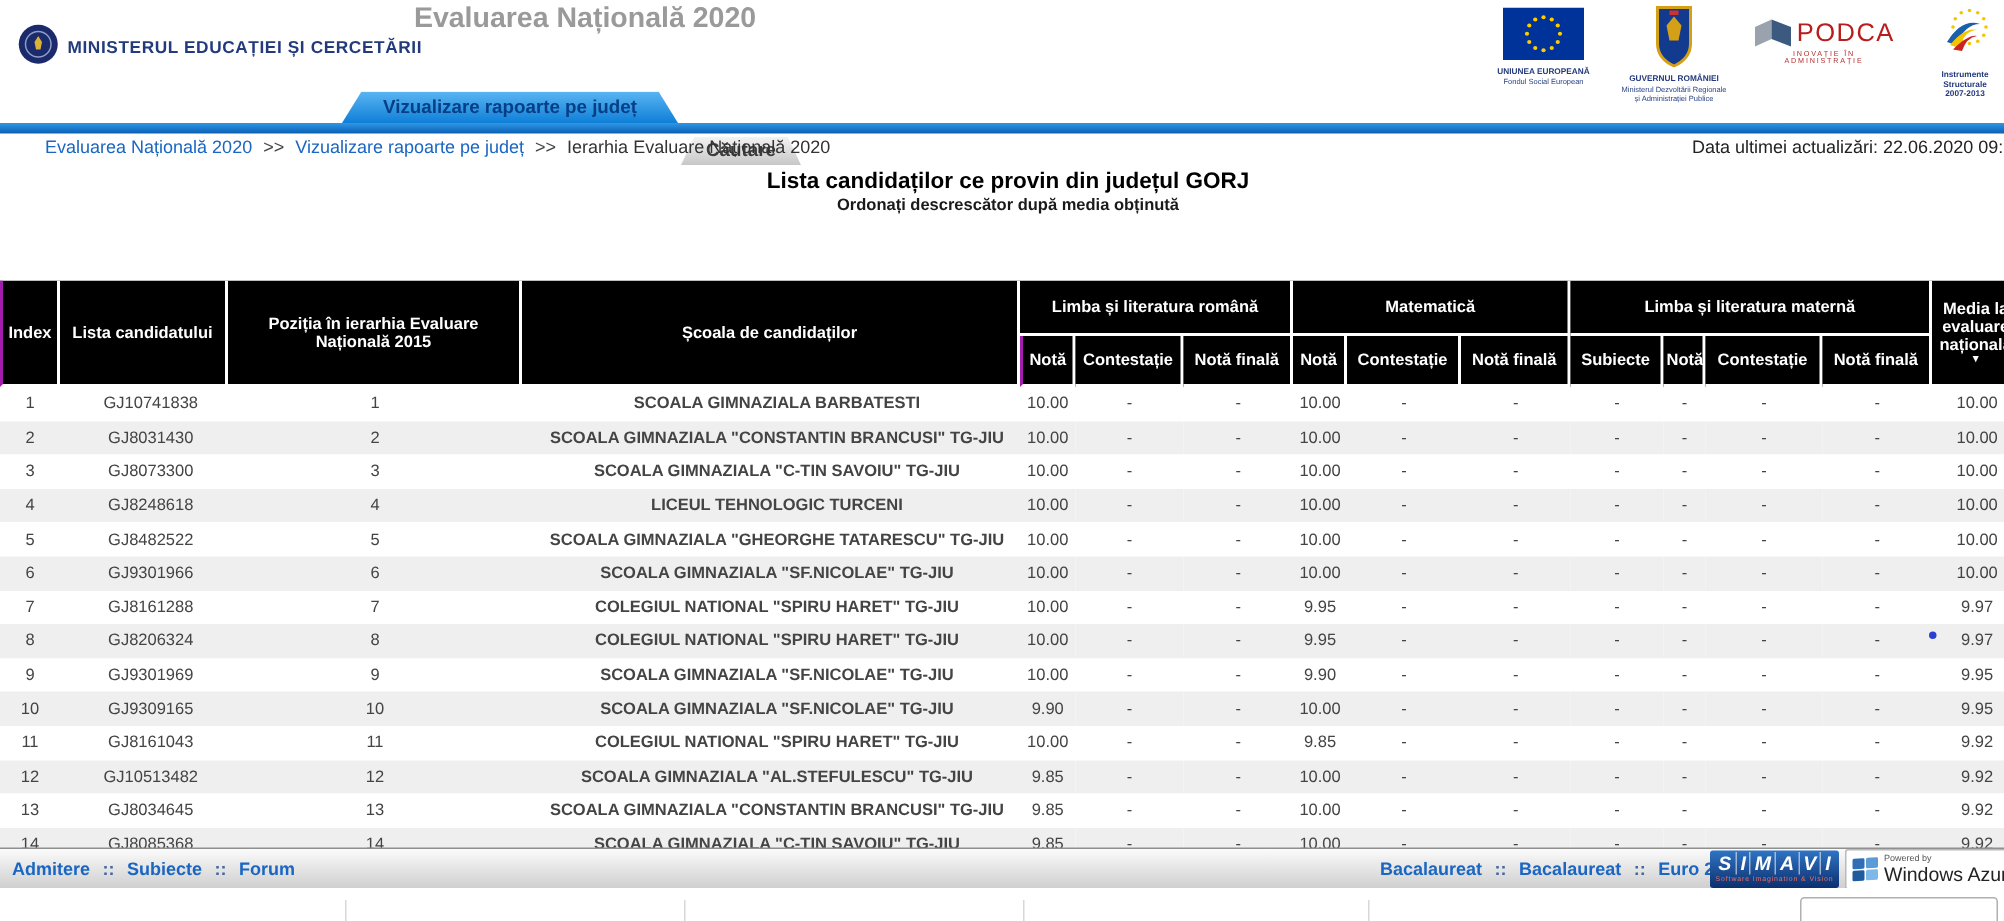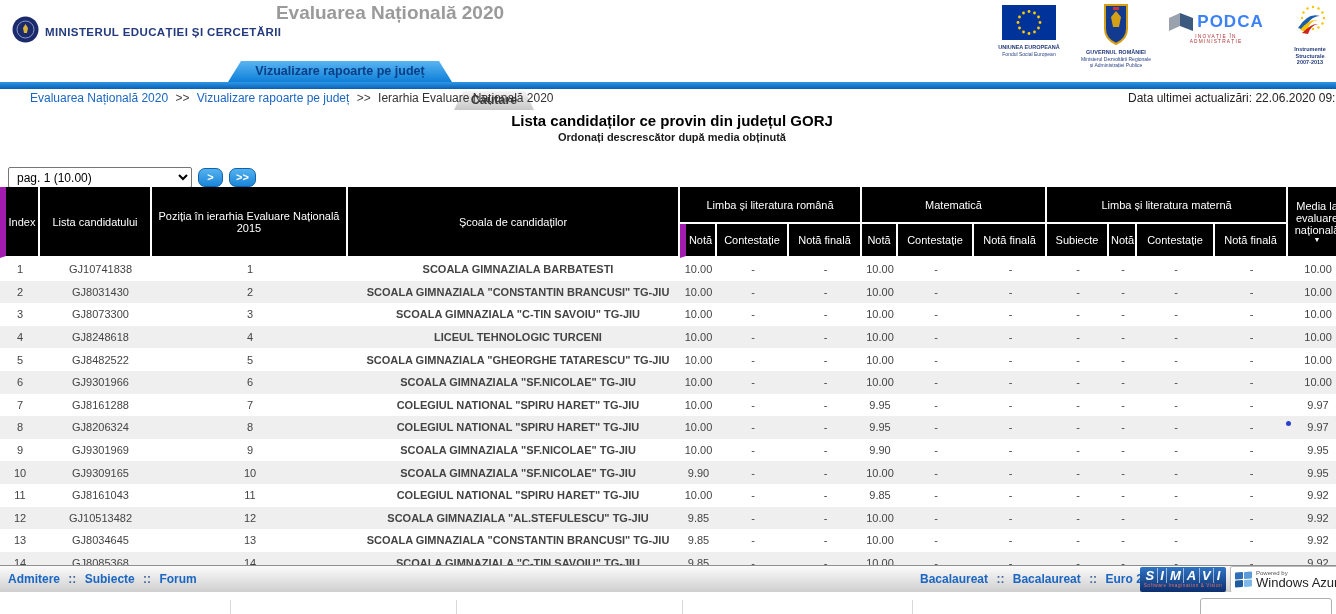--- a/index.html
+++ b/index.html
@@ -27,21 +27,21 @@
     background:linear-gradient(180deg,#f4f4f4,#c7c7c7);
     clip-path:polygon(9px 0, calc(100% - 9px) 0, 100% 100%, 0 100%);margin-top:28px; }
 
   .logo { position:absolute; text-align:center; color:#233a7d; }
   .logo .cap { font-size:5.5px; font-weight:bold; line-height:6.5px; }
   .logo .cap2 { font-size:5px; line-height:6px; color:#2c4488; }
   .logo-eu { left:998px; top:5px; width:62px; }
   .logo-gov { left:1076px; top:3px; width:80px; }
   .logo-podca { left:1168px; top:12px; width:96px; }
   .podca-row { display:flex; align-items:center; justify-content:center; gap:3px; }
-  .podca-word { font-size:17px; font-weight:bold; color:#3b82f6; letter-spacing:1px; }
+  .podca-word { font-size:17px; font-weight:normal; color:#b91c1c; letter-spacing:1px; }
   .podca-tag { font-size:4.8px; color:#b03030; letter-spacing:1.2px; margin-top:2px; }
   .logo-struct { left:1284px; top:2px; width:52px; }
 
   .bluebar { position:absolute; left:0; top:82px; width:1336px; height:7px;
     background:linear-gradient(180deg,var(--bar-blue-top,#2e97e6),var(--bar-blue-bottom,#0a5fb4)); }
 
   
   .breadcrumb { position:absolute; left:8px; top:91px; font-size:12px; color:#333; white-space:nowrap;margin-left:22px; }
   .breadcrumb .lnk { color:var(--link-blue,#1a66c2); cursor:pointer; }
   .breadcrumb .sep { color:#444; padding:0 4px; }
@@ -58,24 +58,24 @@
   .pager select { width:184px; height:21px; font-size:12px; font-family:inherit;
     border:1px solid #767676; border-radius:2px; background:#fff; padding-left:4px; }
   .pbtn { min-width:25px; height:19px; border:1px solid #0f62ad; border-radius:7px;
     background:linear-gradient(180deg,#55b2ef,var(--button-blue,#1a85d8));
     color:#fff; font-weight:bold; font-size:11px; line-height:17px; text-align:center;
     padding:0 6px; cursor:pointer; }
 
   
   .tablewrap { position:absolute; left:0; top:187px; width:1336px; height:405px; overflow:hidden; }
   table.results { border-collapse:separate; border-spacing:0; table-layout:fixed; width:1348px; }
-  table.results th { background:var(--table-header-bg,#000); color:#fff; font-size:11px; font-weight:normal;
+  table.results th { background:var(--table-header-bg,#000); color:#fff; font-size:11px; font-weight:bold;
     text-align:center; vertical-align:middle; border-right:2px solid #fff; border-bottom:2px solid #fff;
     padding:1px 2px; }
-  table.results th:first-child { border-left:6px solid #a21caf;margin-top:13px; }
+  table.results th:first-child { border-left:2px solid #a21caf;margin-top:13px; }
   tr.h1 th { height:37px; }
   tr.h2 th { height:34px; }
   .sort { display:block; font-size:7px; line-height:7px; color:#fff; }
   table.results td { height:22.6px; font-size:11px; color:#444; text-align:center;
     vertical-align:middle; overflow:hidden; white-space:nowrap; }
   tr.datarow { background:#fff; }
   tr.datarow.alt { background:var(--row-alt,#efefef); }
   td.c-code { text-align:left; padding-left:9px; color:#555; }
   td.c-school { text-align:left; padding-left:8px; font-weight:bold; color:var(--school-blue,#1a66c2); cursor:pointer; }
 
@@ -210,27 +210,20 @@
     <span class="sep">&gt;&gt;</span>
     <span class="lnk">Vizualizare rapoarte pe județ</span>
     <span class="sep">&gt;&gt;</span>
     <span>Ierarhia Evaluare Națională 2020</span>
   </div>
   <div class="lastupdate">Data ultimei actualizări: 22.06.2020 09:5</div>
 
   <div class="page-title">Lista candidaților ce provin din județul GORJ</div>
   <div class="page-subtitle">Ordonați descrescător după media obținută</div>
 
-  <div class="pager">
-    <select>
-      <option>pag. 1 (10.00)</option>
-    </select>
-    <div class="pbtn">&gt;</div>
-    <div class="pbtn">&gt;&gt;</div>
-  </div>
 
   <div class="tablewrap">
     <table class="results">
       <colgroup>
         <col style="width:40px">
           <col style="width:112px">
           <col style="width:196px">
           <col style="width:332px">
         <col style="width:37px">
           <col style="width:72px">

